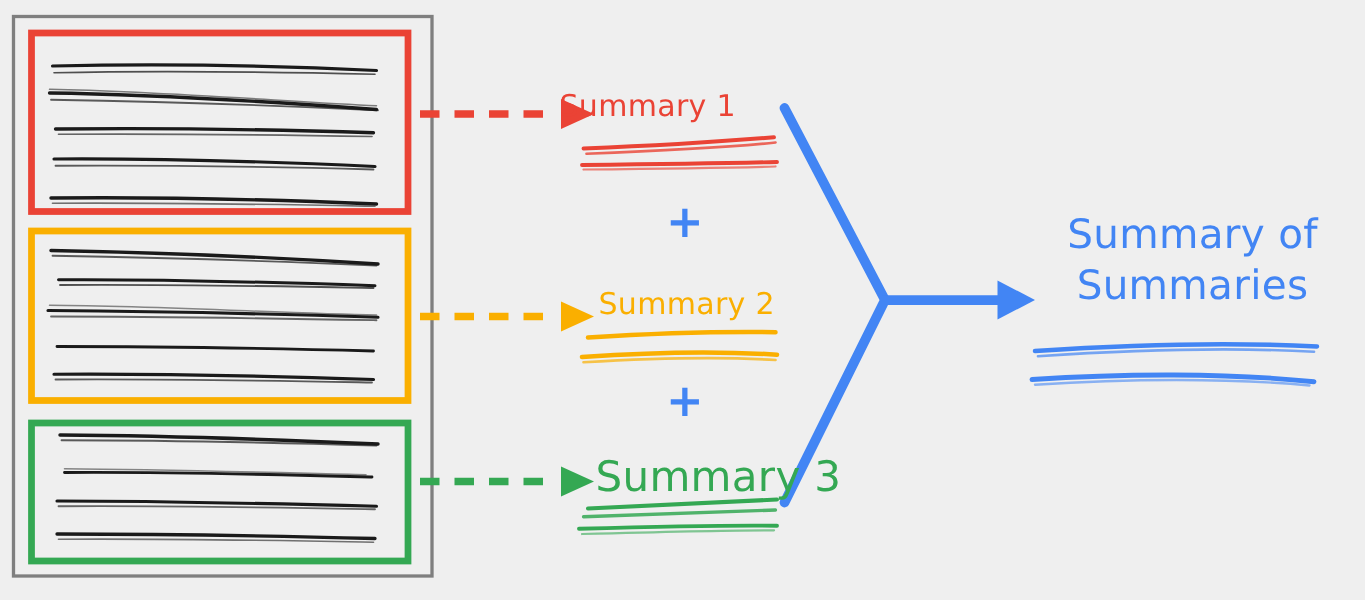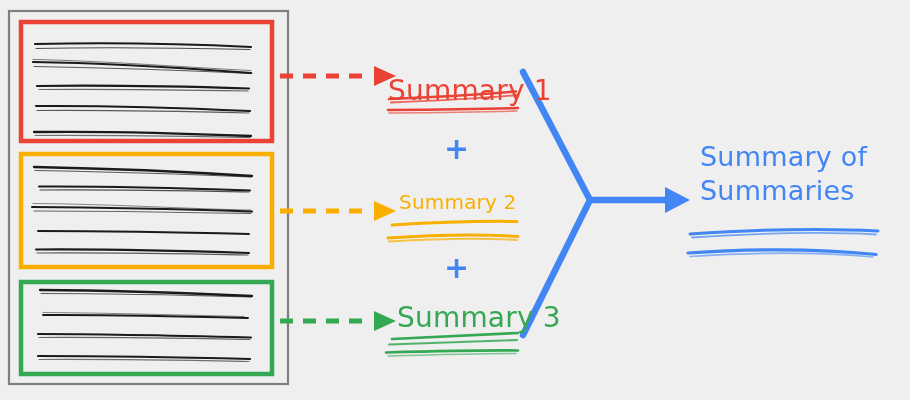--- a/index.html
+++ b/index.html
@@ -26,27 +26,28 @@
     width: 910px;
     height: 400px;
   }
   .lbl {
     position: absolute;
     white-space: nowrap;
     font-family: "DejaVu Sans", sans-serif;
     font-weight: 500;
     letter-spacing: 0.2px;
   }
-  .lbl-sum1 { left: 388px; top: 58px; font-size: 28px; margin-top: 16px; }
+  .lbl-sum1 { left: 373px; top: 58px; font-size: 20px; }
   .lbl-sum2 { left: 399px; top: 190px; font-size: 20px; }
   .lbl-sum3 { left: 397px; top: 301px; font-size: 28px; }
   .lbl-final {
     left: 700px; top: 140px;
     font-size: 27px;
     line-height: 34px;
+    text-align: center;
     width: 190px;
     white-space: normal;
   }
   .plus {
     position: absolute;
     font-size: 30px;
     font-weight: 700;
     line-height: 1;
     font-family: "DejaVu Sans", sans-serif;
   }

